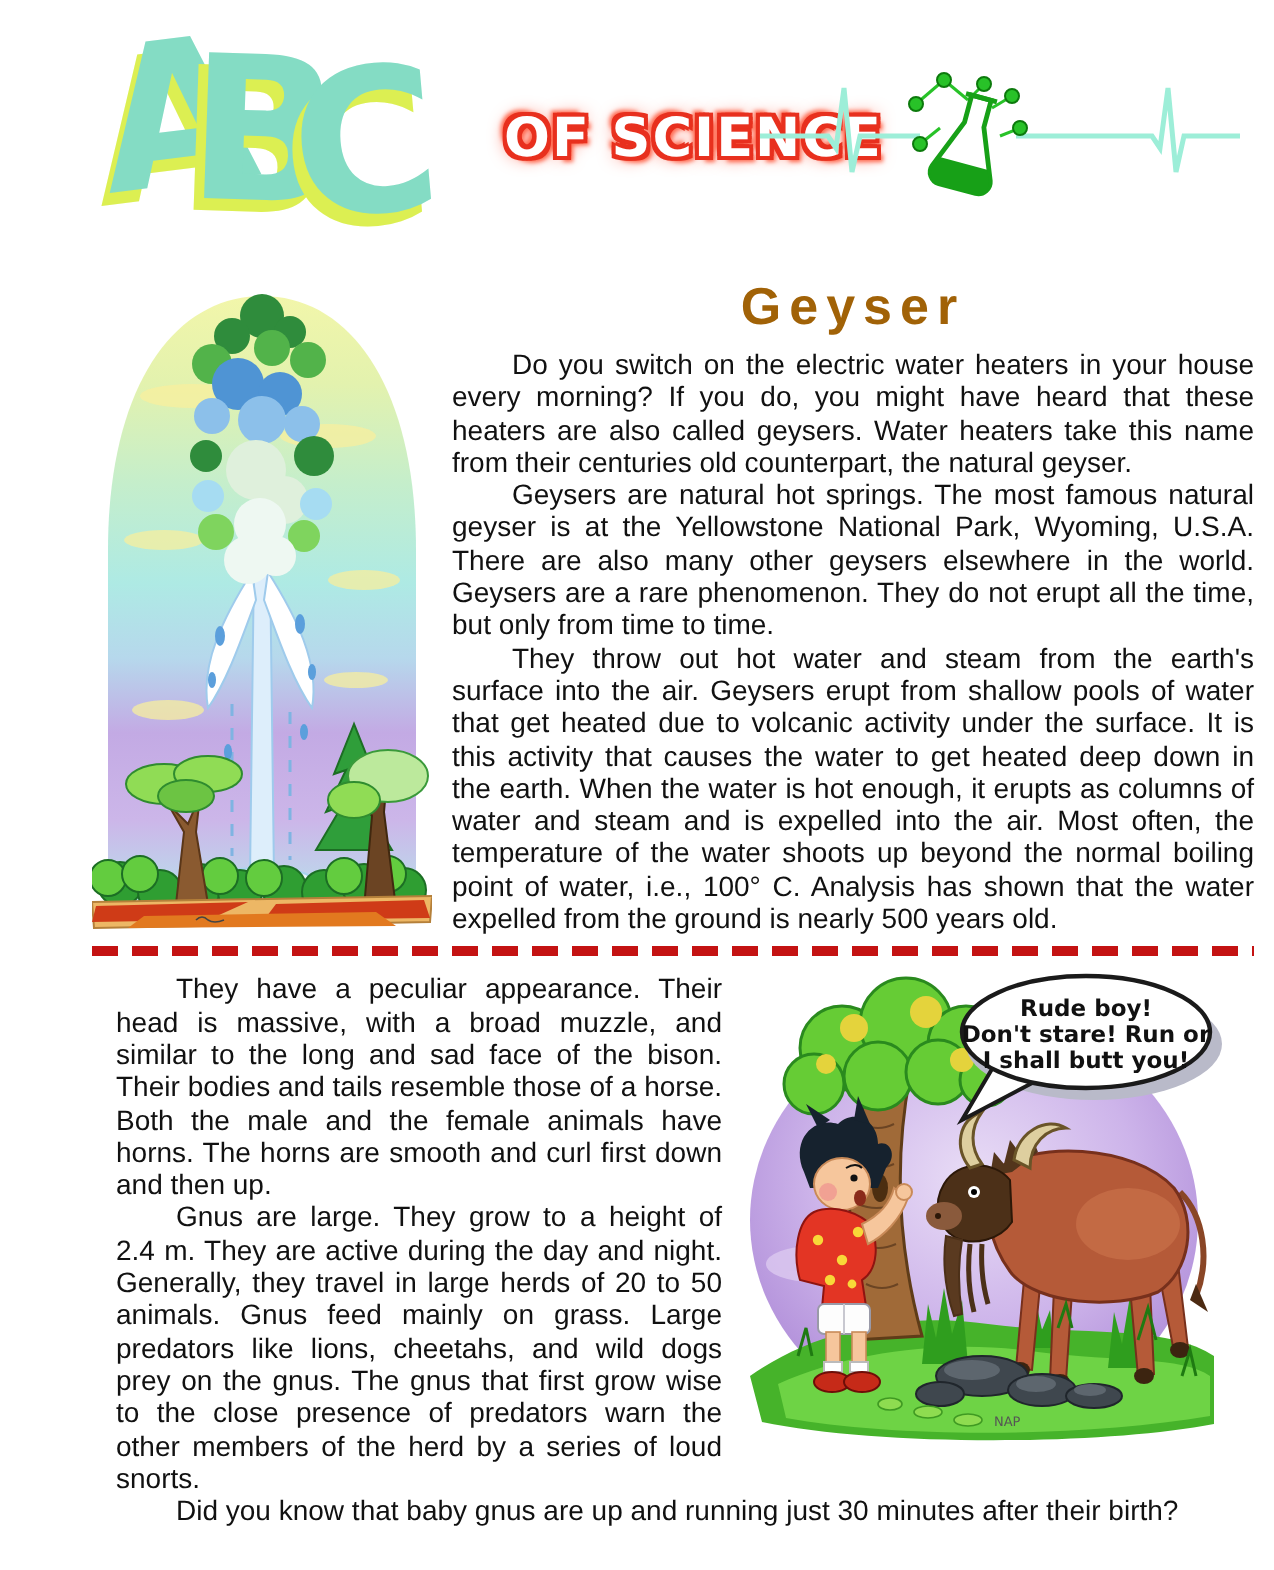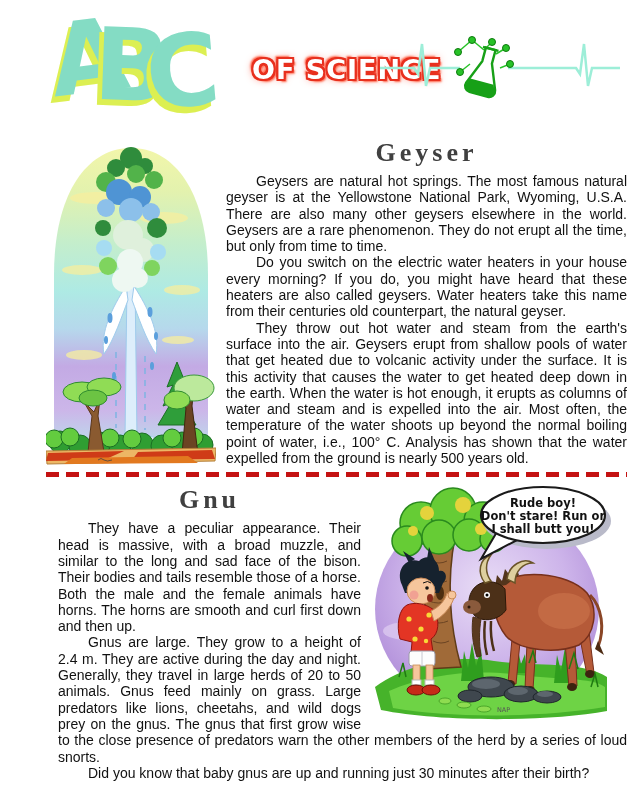--- a/index.html
+++ b/index.html
@@ -30,23 +30,23 @@
       2px 0 0 #e8301e,-2px 0 0 #e8301e,0 2px 0 #e8301e,0 -2px 0 #e8301e,
       2px 2px 0 #e8301e,-2px -2px 0 #e8301e,2px -2px 0 #e8301e,-2px 2px 0 #e8301e,
       3px 3px 2px #ff6a50,-3px -3px 2px #ff6a50,0 0 9px #ff5a42;
     padding-left: 20px;
   }
   .ekg-wrap{position:absolute;right:-10px;top:16px;width:257px;height:80px;}
   
   .article{overflow:visible;}
   .article::after{content:"";display:block;clear:both;}
   .art-title{
-    font-family:Liberation Serif, serif;font-weight:bold;
+    font-family:Liberation Sans, sans-serif;font-weight:bold;
     font-size:26px;letter-spacing:4px;text-align:center;
-    margin:0 0 5px 0;color:#404040;
+    margin:0 0 5px 0;color:#a16207;
   }
   .geyser-title{margin-top:16px;}
   .body-text{
     font-size:14px;line-height:16.3px;margin:0;
     text-align:justify;text-indent:30px;
   }
   .geyser-art{float:left;width:170px;height:325px;margin:2px 10px 0 0;}
   .gnu-art{float:right;width:243px;height:240px;margin:-4px 15px 4px 8px;}
   .gnu-section{padding-left:12px;}
   .divider{
@@ -194,22 +194,22 @@
         <g>
           <path d="M0,311 L170,308 L169,321 L1,324 Z" fill="#edb765" stroke="#b5803a"></path>
           <path d="M2,313 L78,311 L58,320 L0,321 Z" fill="#cf3b17"></path>
           <path d="M92,312 L166,310 L169,319 L86,320 Z" fill="#cf3b17"></path>
           <path d="M26,318 L142,316 L152,323 L18,324 Z" fill="#e2791f"></path>
           <path d="M52,320 q3,-3 6,0 q3,2 8,0" stroke="#444" stroke-width=".8" fill="none"></path>
         </g>
       </svg>
     </div>
     <h2 class="art-title geyser-title">Geyser</h2>
+    <p class="body-text">Do you switch on the electric water heaters in your house every morning? If you do, you might have heard that these heaters are also called geysers. Water heaters take this name from their centuries old counterpart, the natural geyser.</p>
     <p class="body-text">Geysers are natural hot springs. The most famous natural geyser is at the Yellowstone National Park, Wyoming, U.S.A. There are also many other geysers elsewhere in the world. Geysers are a rare phenomenon. They do not erupt all the time, but only from time to time.</p>
-    <p class="body-text">Do you switch on the electric water heaters in your house every morning? If you do, you might have heard that these heaters are also called geysers. Water heaters take this name from their centuries old counterpart, the natural geyser.</p>
     <p class="body-text">They throw out hot water and steam from the earth's surface into the air. Geysers erupt from shallow pools of water that get heated due to volcanic activity under the surface. It is this activity that causes the water to get heated deep down in the earth. When the water is hot enough, it erupts as columns of water and steam and is expelled into the air. Most often, the temperature of the water shoots up beyond the normal boiling point of water, i.e., 100° C. Analysis has shown that the water expelled from the ground is nearly 500 years old.</p>
   </section>
 
   <div class="divider"></div>
 
   <section class="article gnu-section">
     <div class="gnu-art">
       <svg viewBox="0 0 243 240" width="243" height="240">
         <defs>
           <radialGradient id="purp" cx="50%" cy="40%" r="65%">
@@ -334,19 +334,18 @@
           <ellipse cx="178" cy="40" rx="64" ry="28" fill="#b9bac9"></ellipse>
           <path d="M132,44 L112,78 L150,58 Z" fill="#ffffff" stroke="#1a1a1a" stroke-width="2"></path>
           <ellipse cx="174" cy="34" rx="62" ry="28" fill="#ffffff" stroke="#1a1a1a" stroke-width="2.2"></ellipse>
           <text x="174" y="26" font-size="11.5" font-weight="bold" fill="#111" text-anchor="middle">Rude boy!</text>
           <text x="174" y="39" font-size="11.5" font-weight="bold" fill="#111" text-anchor="middle">Don't stare! Run or</text>
           <text x="174" y="52" font-size="11.5" font-weight="bold" fill="#111" text-anchor="middle">I shall butt you!</text>
         </g>
         <text x="128" y="231" font-size="6.5" fill="#555">NAP</text>
       </svg>
     </div>
-    <h2 class="art-title">Gnu</h2>
     <p class="body-text">They have a peculiar appearance. Their head is massive, with a broad muzzle, and similar to the long and sad face of the bison. Their bodies and tails resemble those of a horse. Both the male and the female animals have horns. The horns are smooth and curl first down and then up.</p>
     <p class="body-text">Gnus are large. They grow to a height of 2.4 m. They are active during the day and night. Generally, they travel in large herds of 20 to 50 animals. Gnus feed mainly on grass. Large predators like lions, cheetahs, and wild dogs prey on the gnus. The gnus that first grow wise to the close presence of predators warn the other members of the herd by a series of loud snorts.</p>
     <p class="body-text">Did you know that baby gnus are up and running just 30 minutes after their birth?</p>
   </section>
 
 </div>
 
 </body></html>

